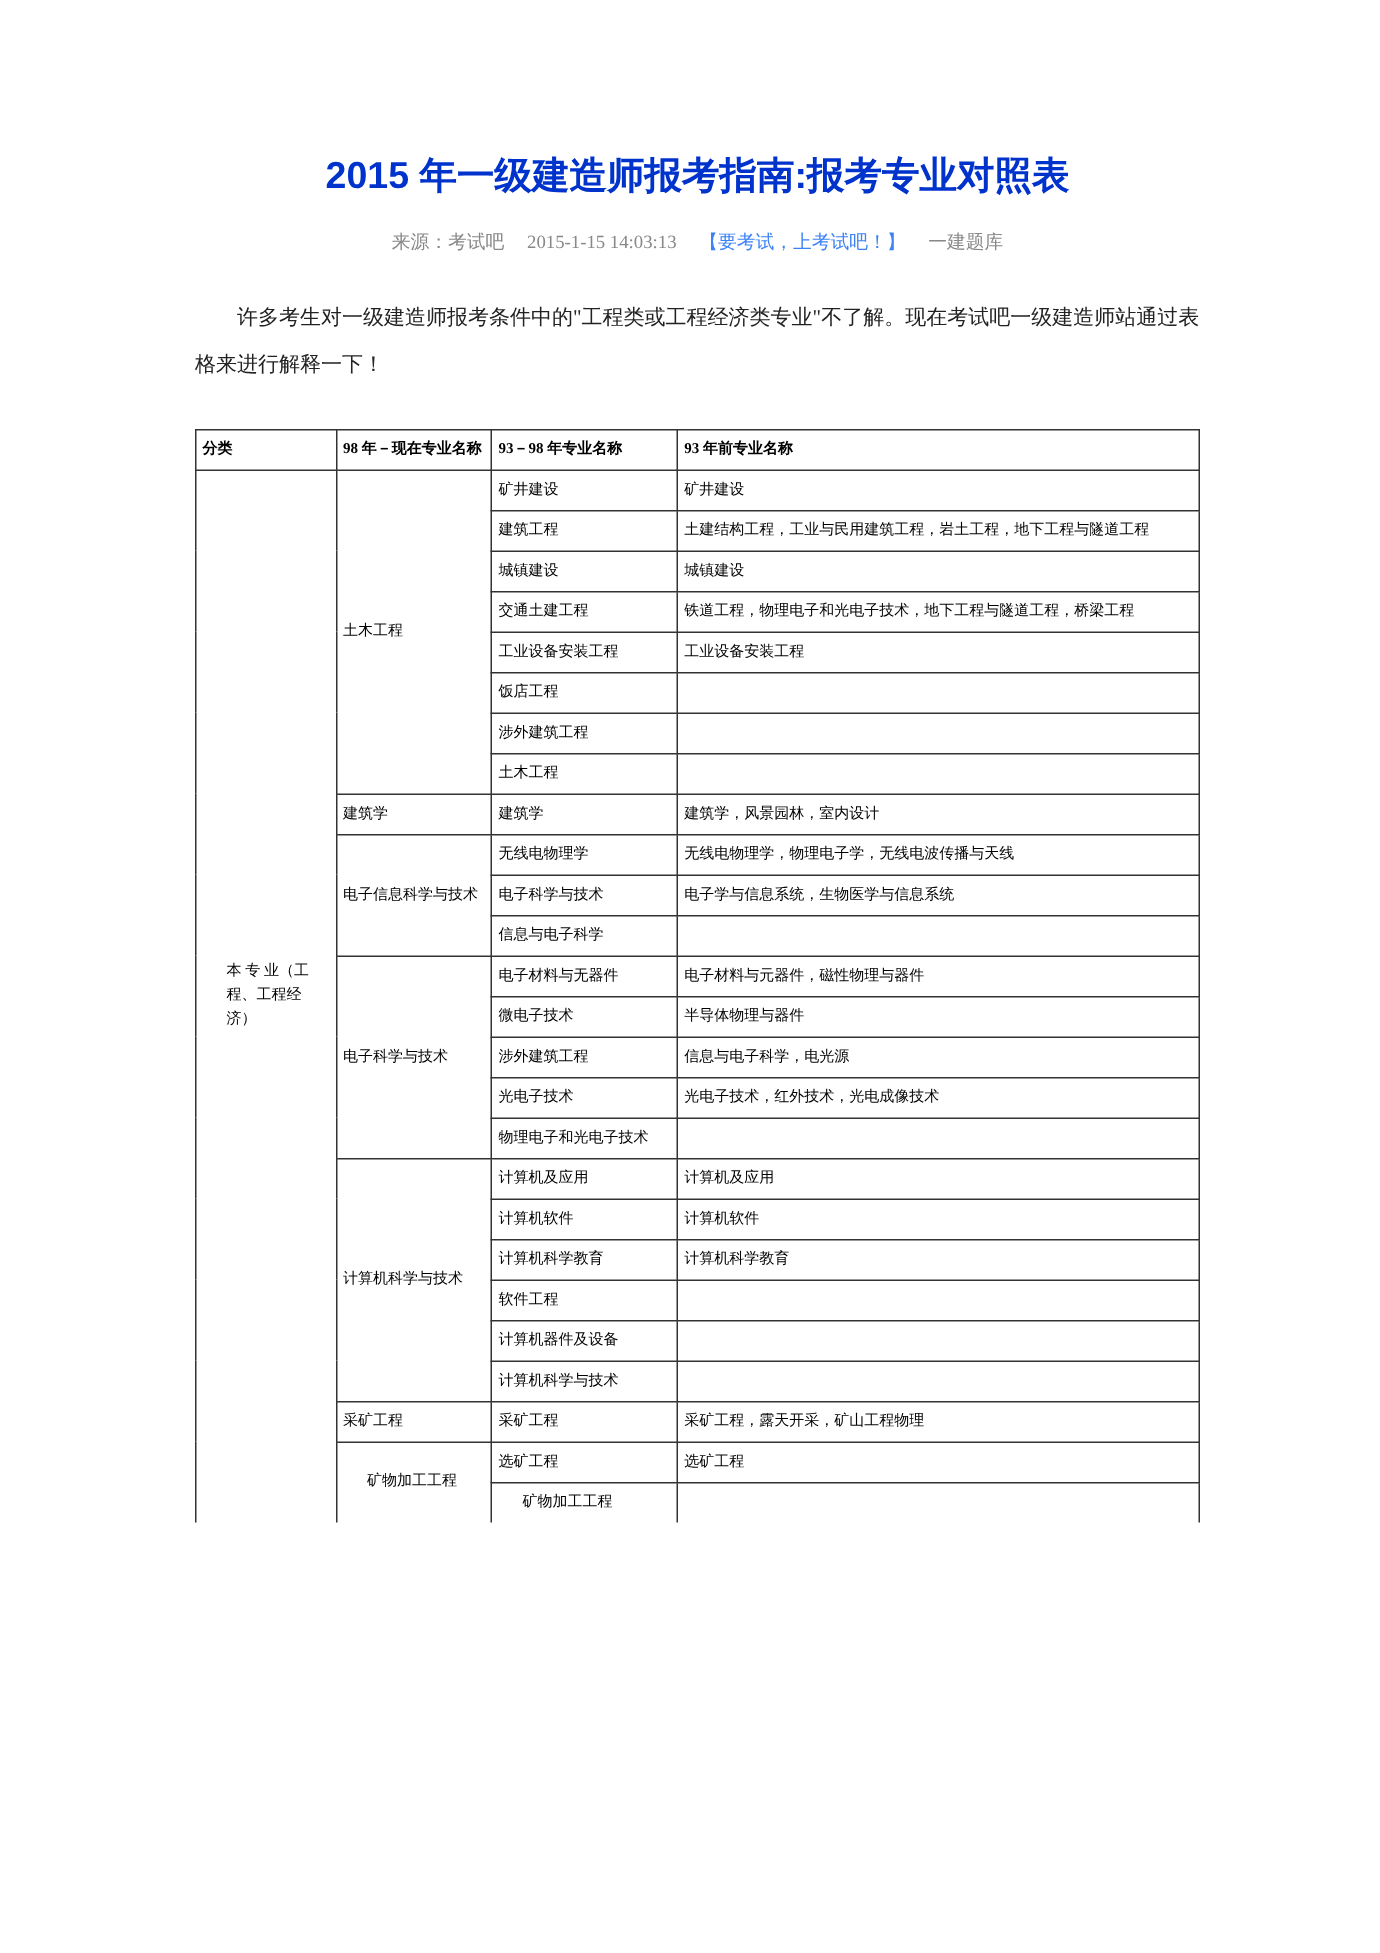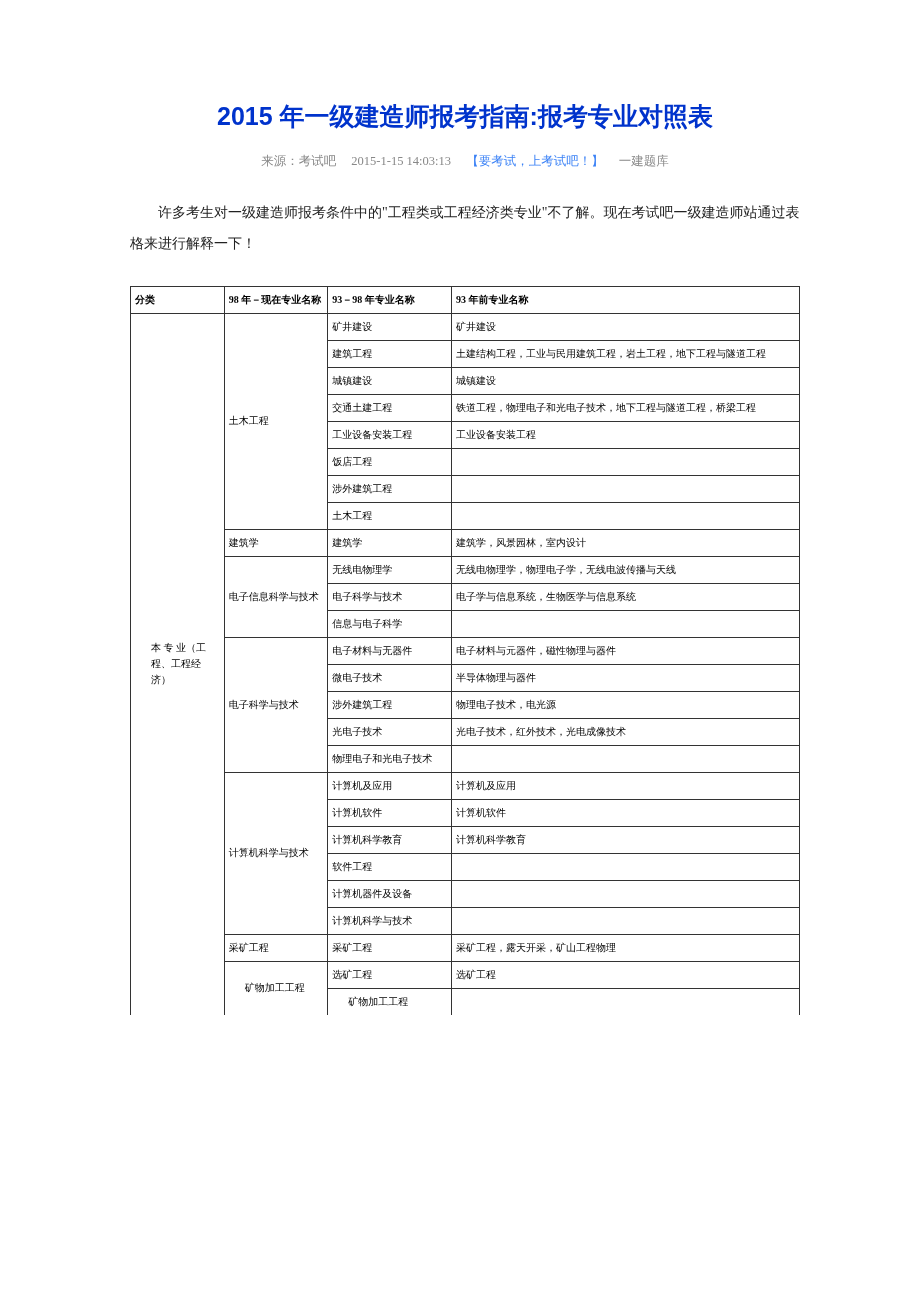--- a/index.html
+++ b/index.html
@@ -145,21 +145,21 @@
     <td rowspan="5">电子科学与技术</td>
     <td>电子材料与无器件</td>
     <td>电子材料与元器件，磁性物理与器件</td>
   </tr>
   <tr>
     <td>微电子技术</td>
     <td>半导体物理与器件</td>
   </tr>
   <tr>
     <td>涉外建筑工程</td>
-    <td>物理电子技术，电光源</td>
+    <td>信息与电子科学，电光源</td>
   </tr>
   <tr>
     <td>光电子技术</td>
     <td>光电子技术，红外技术，光电成像技术</td>
   </tr>
   <tr>
     <td>物理电子和光电子技术</td>
     <td></td>
   </tr>
 

